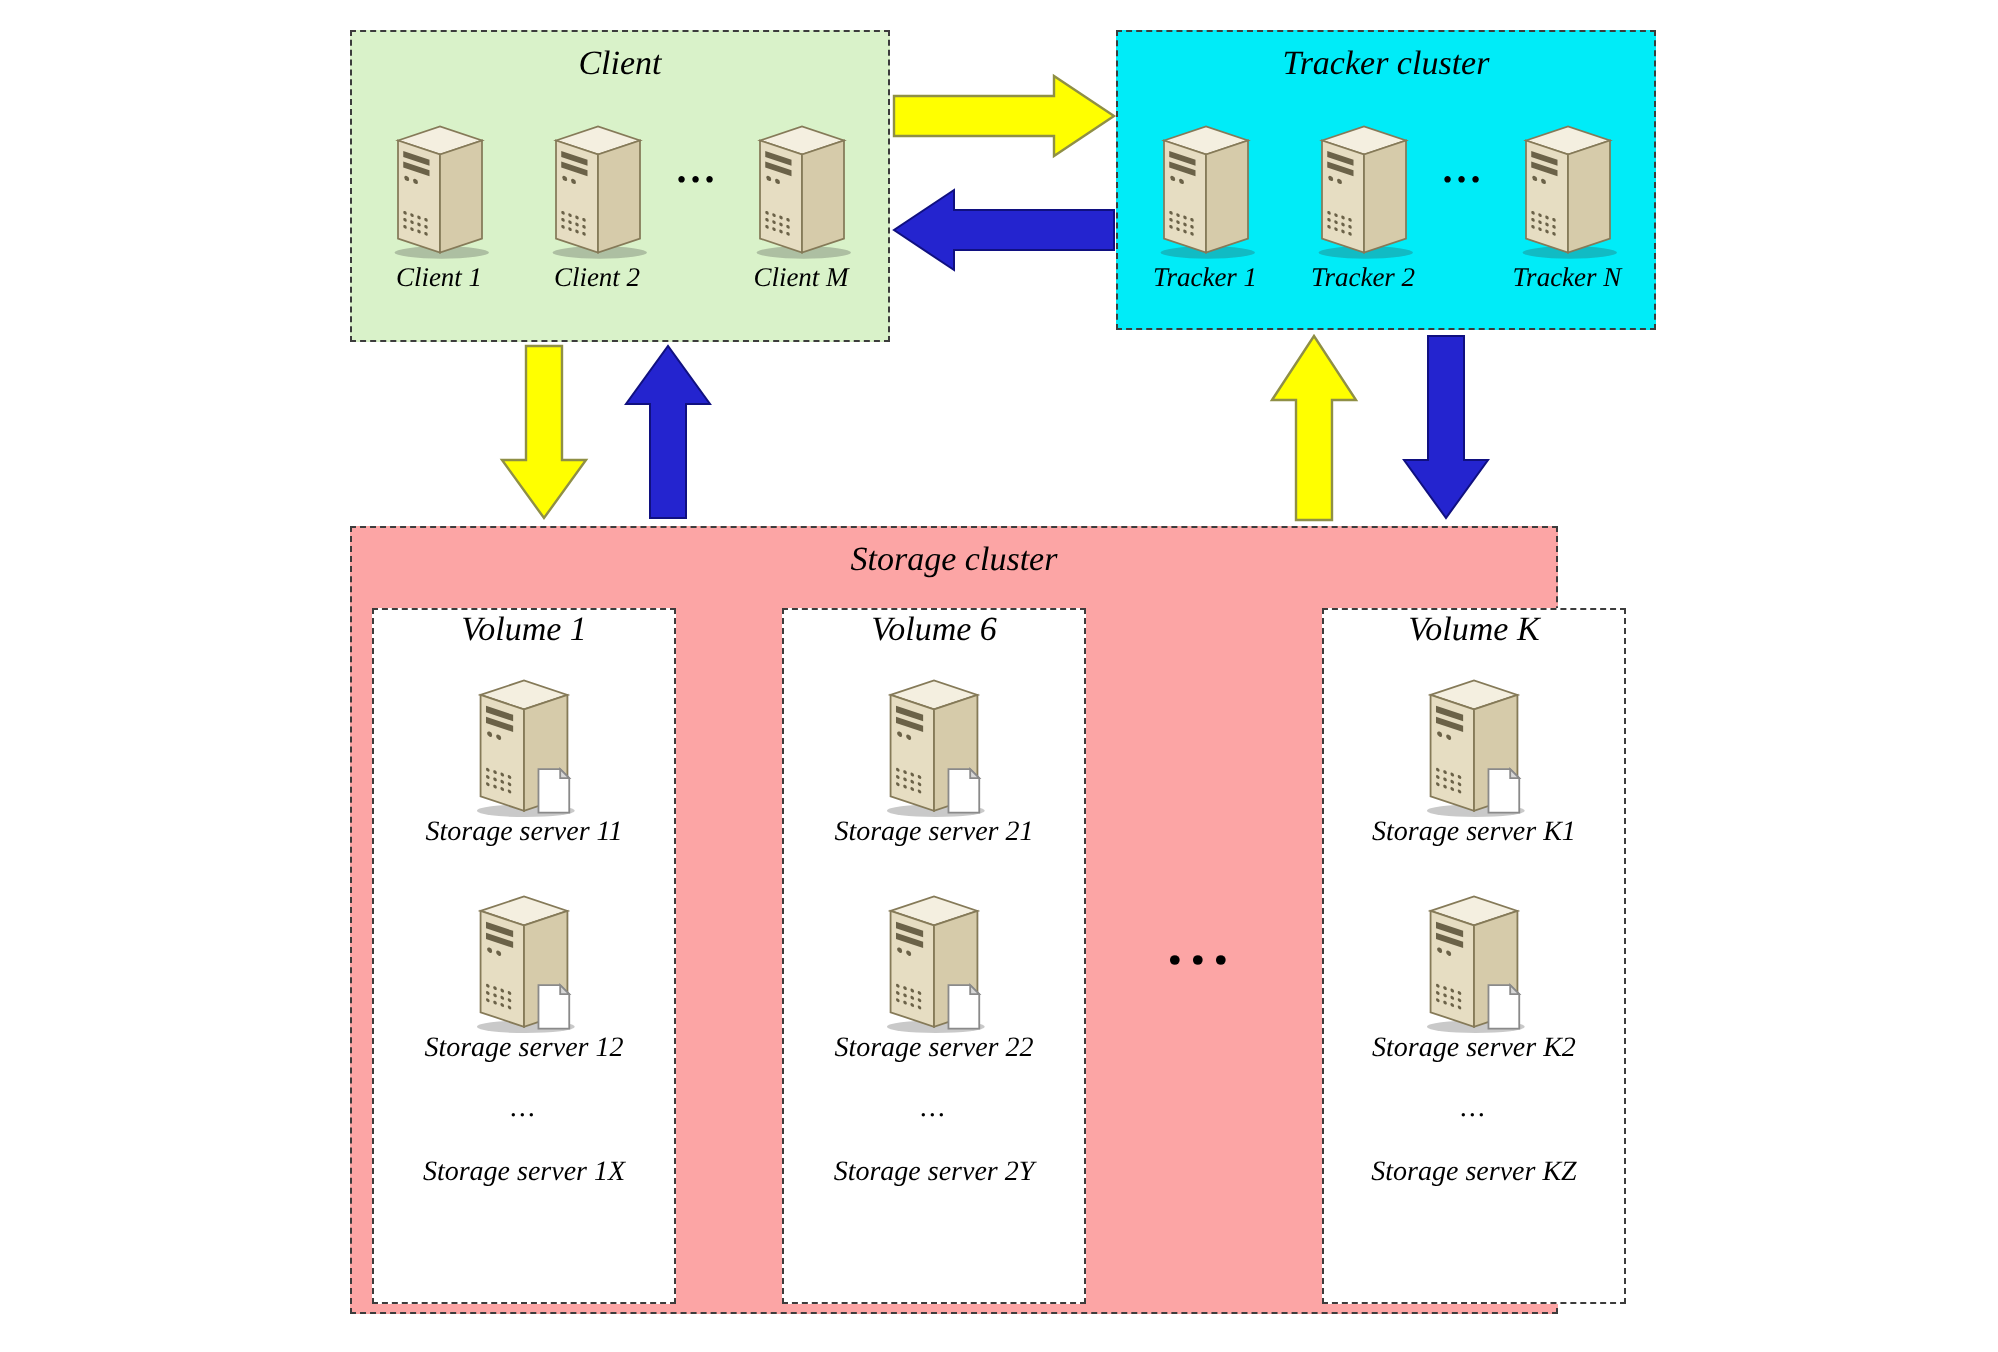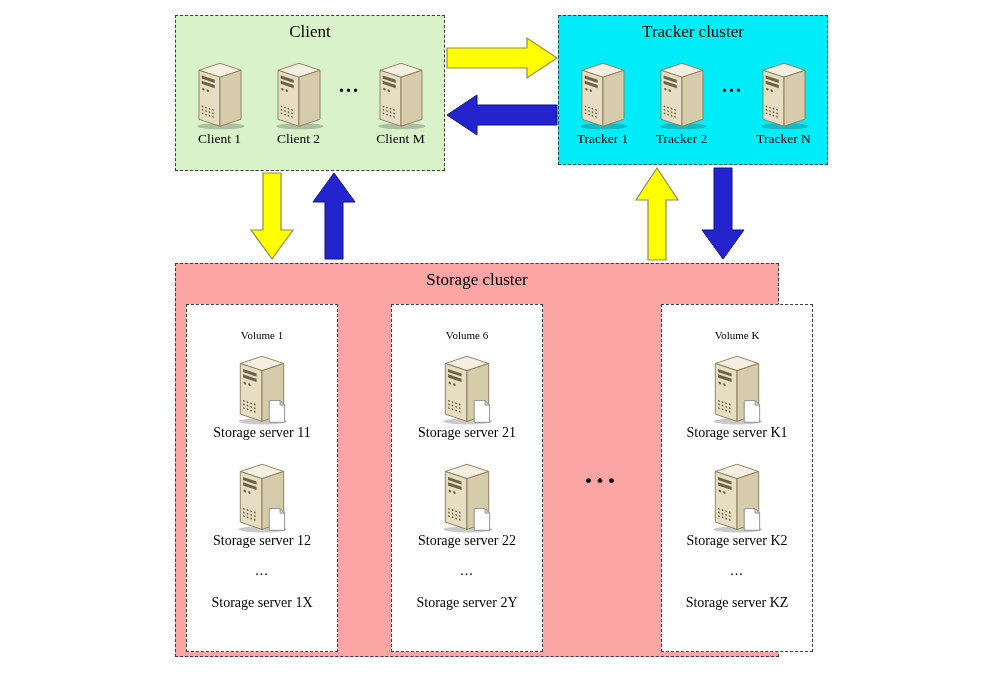--- a/index.html
+++ b/index.html
@@ -1,38 +1,38 @@
 <!DOCTYPE html>
 <html><head>
 <meta charset="utf-8">
 <style>
   * { margin:0; padding:0; box-sizing:border-box; }
   html,body { background:#ffffff; }
   body { font-family:"Liberation Serif", serif; color:#000; }
 
   .canvas { position:relative; width:999px; height:676px; margin:0 auto; background:#ffffff; overflow:hidden; }
 
-  .box { position:absolute; }
+  .box { position:absolute;font-style:italic; }
   .client-box  { left:175px; top:15px;  width:270px; height:156px; background:#d9f2c9; border:1px dashed #3c3c3c; }
   .tracker-box { left:558px; top:15px;  width:270px; height:150px; background:#00ecf8; border:1px dashed #3c3c3c; }
   .storage-box { left:175px; top:263px; width:604px; height:394px; background:#fca5a5; border:1px dashed #3c3c3c; }
 
   .box-title { text-align:center; font-size:17px; padding-top:6px; }
 
   .cluster-row { position:absolute; left:4px; right:4px; top:40px; display:flex; justify-content:center; align-items:flex-end; }
   .server-item { display:flex; flex-direction:column; align-items:center; width:84px;justify-content:space-between; }
   .server-label { font-size:13.5px; margin-top:1px; white-space:nowrap; }
   .row-ellipsis { font-size:20px; font-weight:bold; letter-spacing:2px; padding:0 1px 50px; }
 
   .volume { position:absolute; top:40px; width:152px; height:348px; background:#ffffff; border:1px dashed #3c3c3c;
             display:flex; flex-direction:column; align-items:center; }
   .volume.v1 { left:10px; }
   .volume.v2 { left:215px; }
   .volume.vk { left:485px; }
-  .vol-title { font-size:11px; margin-top:24px; }
+  .vol-title { font-size:17px; margin-top:0; }
   .vol-icon  { margin-top:8px; line-height:0; }
   .vol-icon2 { margin-top:16px; }
   .vol-label { font-size:14px; white-space:nowrap; }
   .vol-ellipsis { font-size:14px; margin-top:14px; letter-spacing:1px; }
   .vol-last { margin-top:16px; }
 
   .storage-ellipsis { position:absolute; left:367px; width:118px; top:192px; text-align:center;
                       font-size:30px; font-weight:bold; letter-spacing:4px; color:#000; }
 
   .arrow-layer { position:absolute; left:0; top:0; z-index:5; pointer-events:none; }

